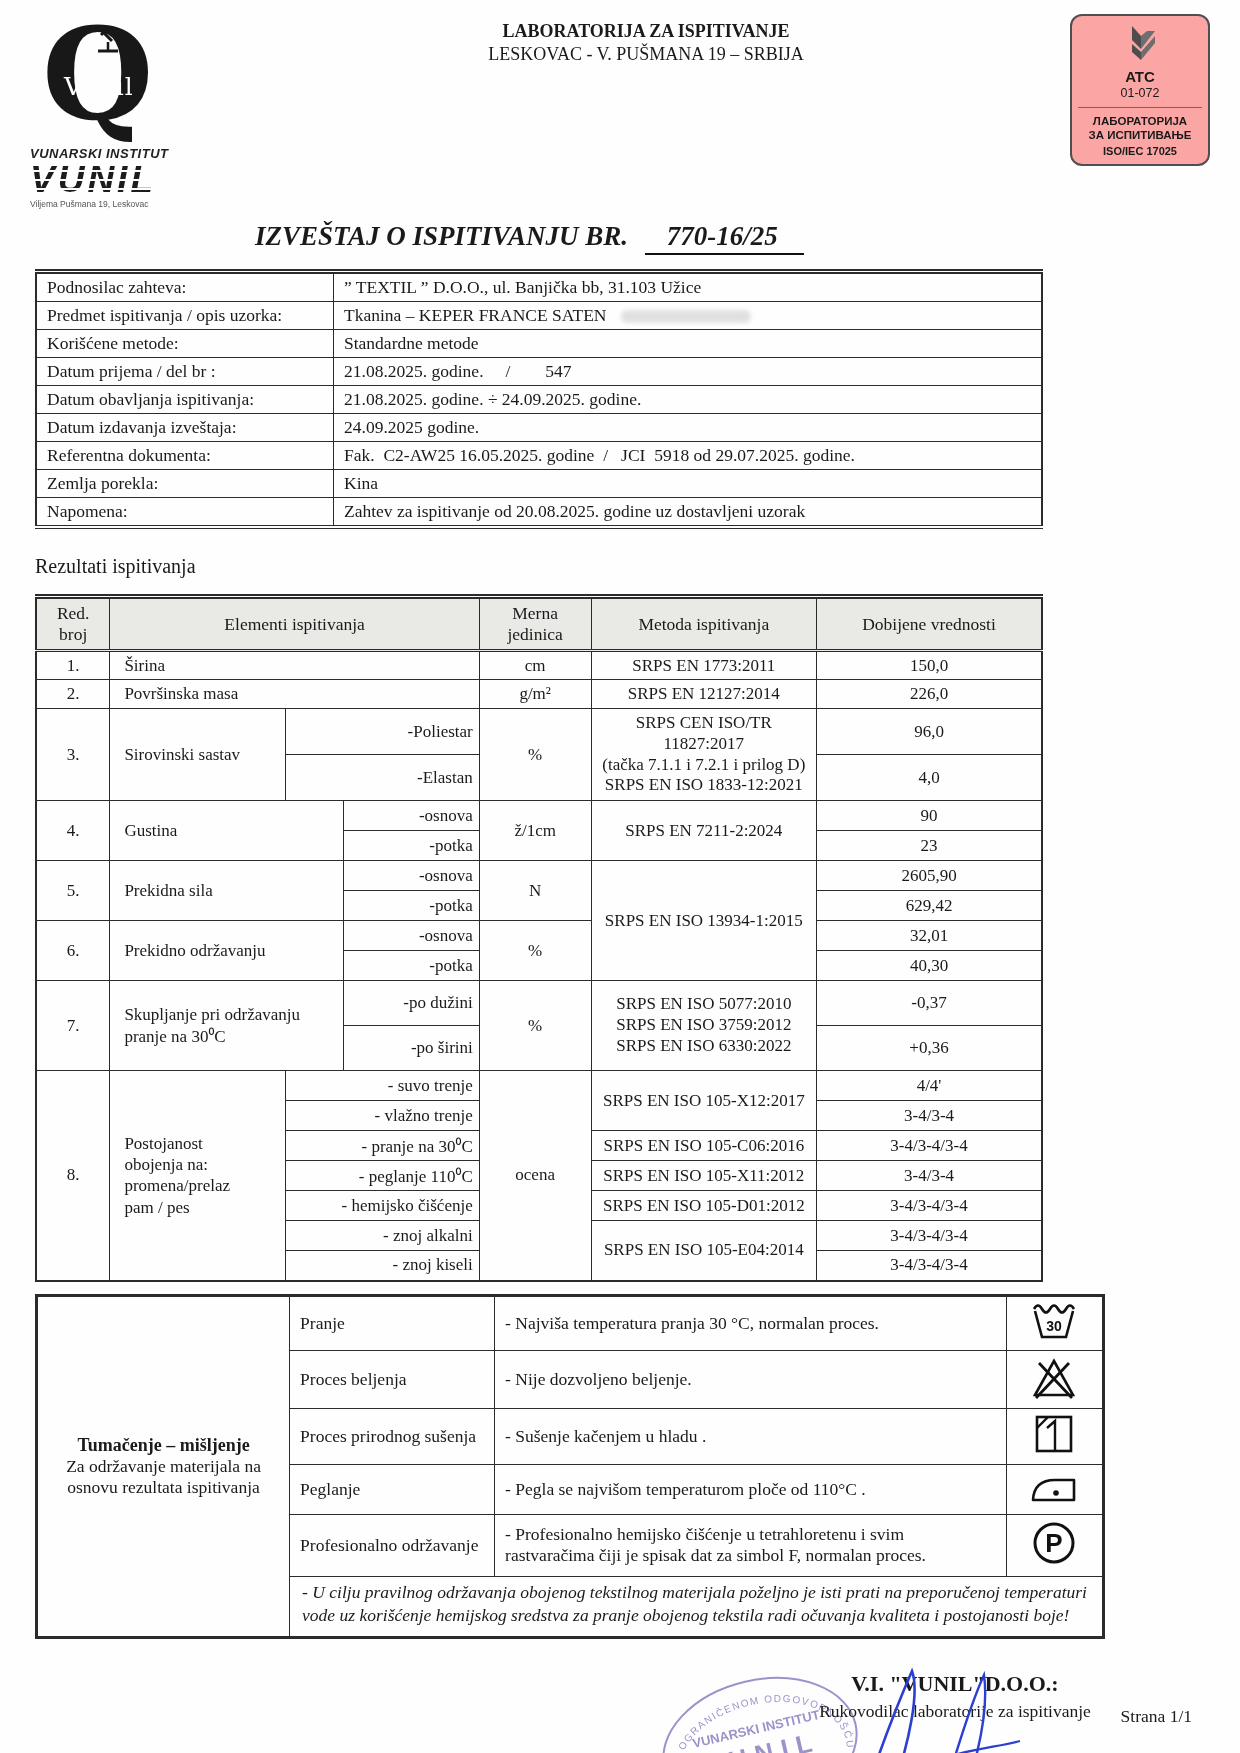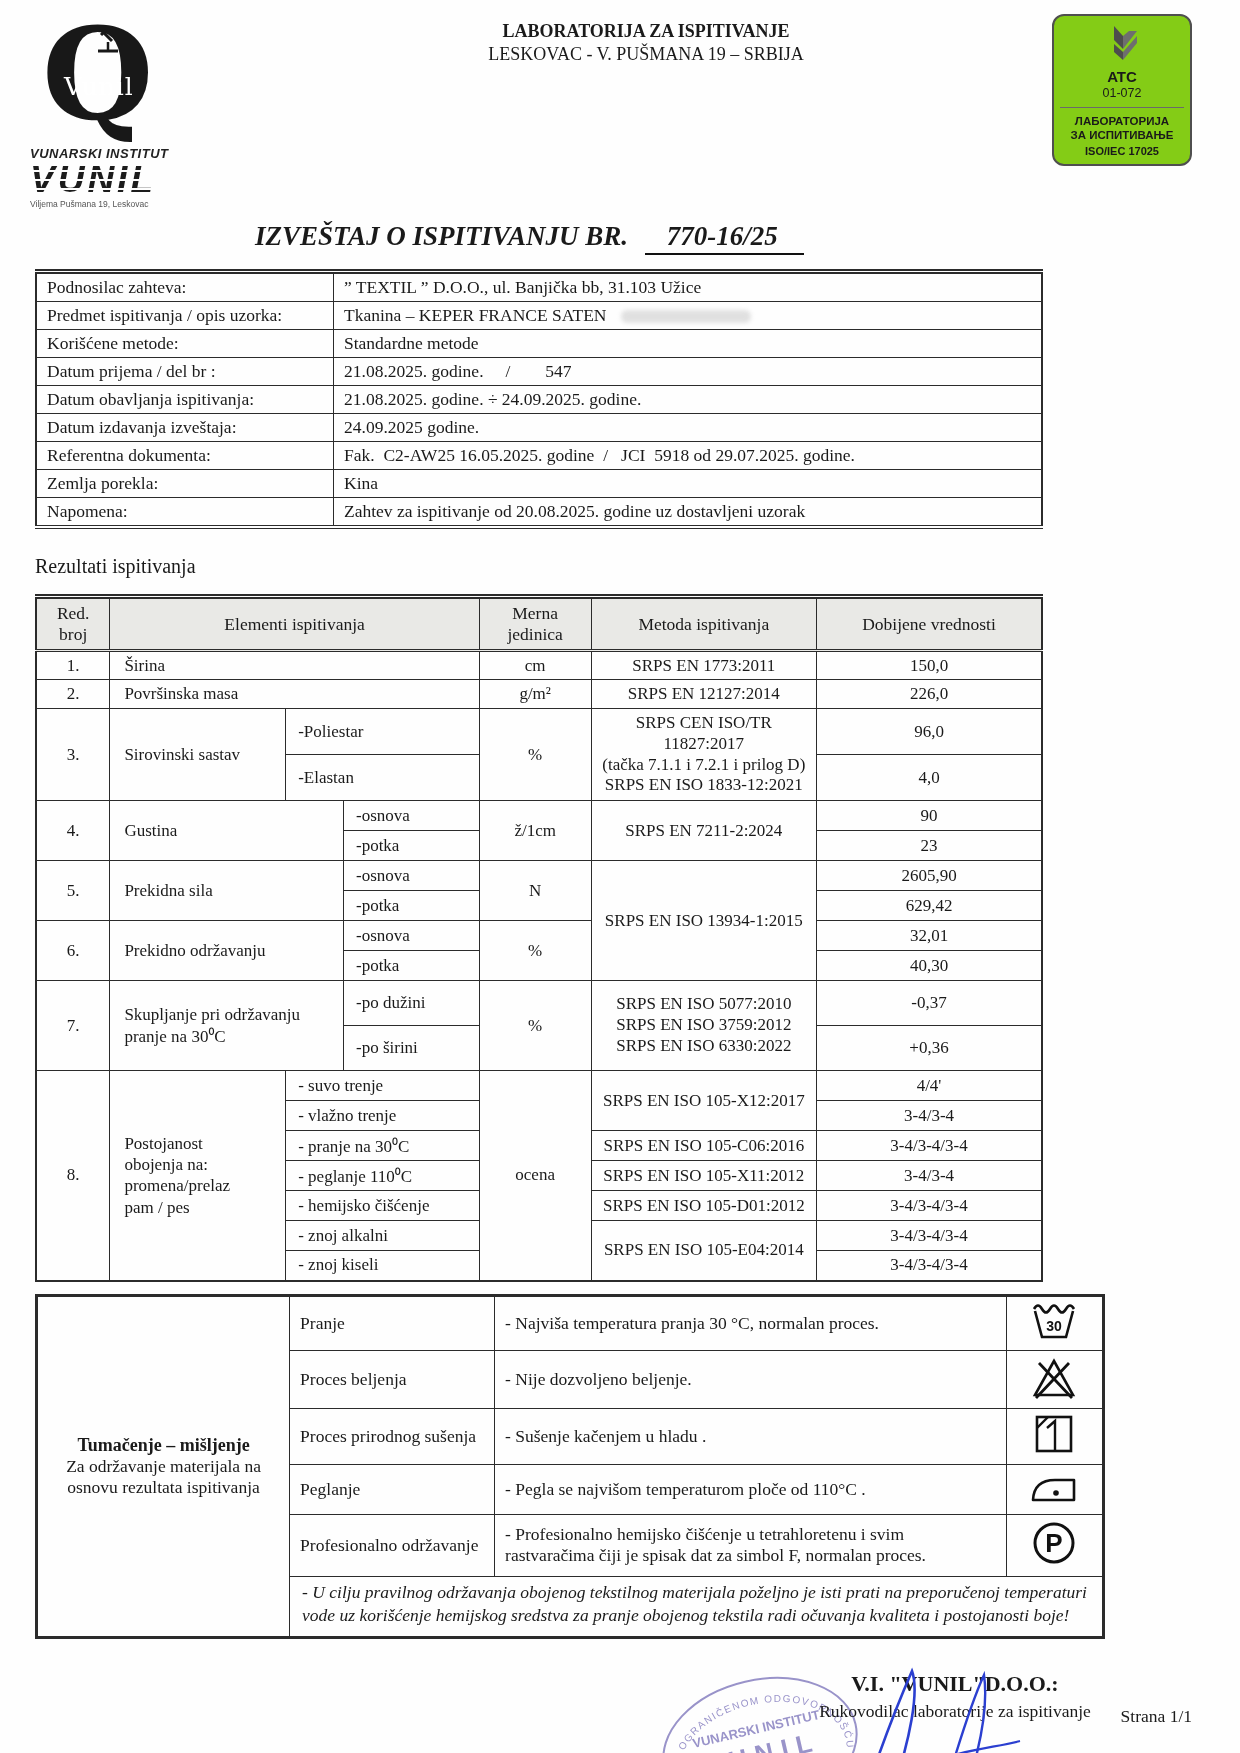--- a/index.html
+++ b/index.html
@@ -20,21 +20,21 @@
   .logo-line1{font-family:"Liberation Sans",sans-serif;font-style:italic;font-weight:bold;font-size:13px;letter-spacing:.5px;margin-top:4px;color:#222;}
   .vunil-stripe-wrap{position:relative;display:inline-block;margin-top:0;}
   .vunil-stripe{font-family:"Liberation Sans",sans-serif;font-style:italic;font-weight:bold;font-size:37px;letter-spacing:3px;color:#1c1c1c;line-height:1.0;}
   .stripe{position:absolute;left:0;right:0;height:2px;background:#fefefe;}
   .logo-line3{font-size:8.5px;color:#555;margin-top:1px;font-family:"Liberation Sans",sans-serif;}
   .center-col{flex:1;text-align:center;padding-top:8px;}
   .org-name{font-size:25px;font-weight:bold;letter-spacing:.2px;}
   .org-sub1{font-size:18px;font-weight:bold;margin-top:3px;}
   .org-sub{font-size:18px;margin-top:2px;}
   .badge-col{width:160px;}
-  .atc-badge{border:2px solid #4f4f4f;border-radius:12px;width:128px;margin-top:4px;text-align:center;padding:8px 4px 7px 4px;background:#84cc16;}
+  .atc-badge{border:2px solid #4f4f4f;border-radius:12px;width:128px;margin-left:18px;margin-top:4px;text-align:center;padding:8px 4px 7px 4px;background:#fca5a5;}
   .atc-acr{font-family:"Liberation Sans",sans-serif;font-weight:bold;font-size:15px;margin-top:2px;}
   .atc-num{font-family:"Liberation Sans",sans-serif;font-size:12.5px;margin-top:1px;}
   .atc-div{border-top:1.5px solid #6a6a6a;margin:7px 2px 6px 2px;}
   .atc-l{font-family:"Liberation Sans",sans-serif;font-size:11.5px;font-weight:bold;line-height:1.25;}
   .atc-iso{font-family:"Liberation Sans",sans-serif;font-size:11px;font-weight:bold;margin-top:2px;}
 
   .title-row{margin:12px 0 0 255px;font-size:27px;font-weight:bold;font-style:italic;}
   .report-no{display:inline-block;border-bottom:2.5px solid #111;padding:0 26px 1px 22px;margin-left:10px;}
 
   
@@ -44,21 +44,21 @@
   .info-tbl td.lbl{width:276px;}
   .smudge{display:inline-block;width:130px;height:13px;background:#c9c9c9;border-radius:6px;filter:blur(2px);opacity:.55;vertical-align:middle;margin-left:14px;}
 
   
   .sec-title{margin:26px 0 16px 35px;font-size:20px;}
   .res-tbl{margin:16px 0 0 35px;width:1008px;border:2.5px solid #2b2b2b;border-top:5px double #2b2b2b;}
   .res-tbl th,.res-tbl td{border:1.6px solid #2b2b2b;font-size:17px;padding:1px 6px;}
   .res-tbl th{background:#e9e9e6;font-weight:normal;font-size:17.5px;border-bottom:3px double #2b2b2b;}
   .res-tbl td.c{text-align:center;}
   .res-tbl td.name{padding-left:14px;}
-  .res-tbl td.sub{padding-left:12px;}
+  .res-tbl td.sub{padding-left:12px;text-align:right;}
   .mline{display:block;text-align:center;line-height:1.22;}
   .nline{display:block;line-height:1.25;}
 
   
   .care-tbl{margin:12px 0 0 35px;width:1070px;border:3px solid #2b2b2b;}
   .care-tbl td{border:1.6px solid #2b2b2b;font-size:17.5px;padding:3px 10px;}
   .care-head{text-align:center;vertical-align:middle;width:248px;}
   .care-head .b{font-weight:bold;font-size:18px;}
   .care-lbl{width:194px;}
   .care-desc{width:536px;}

